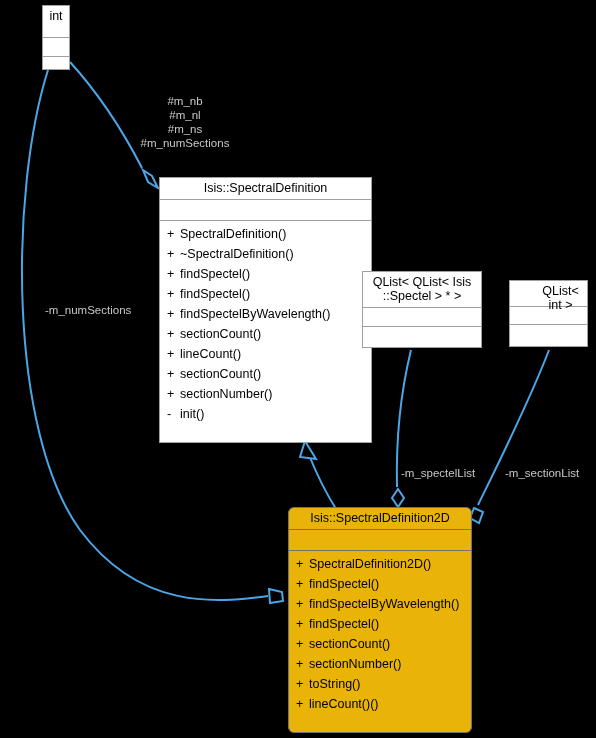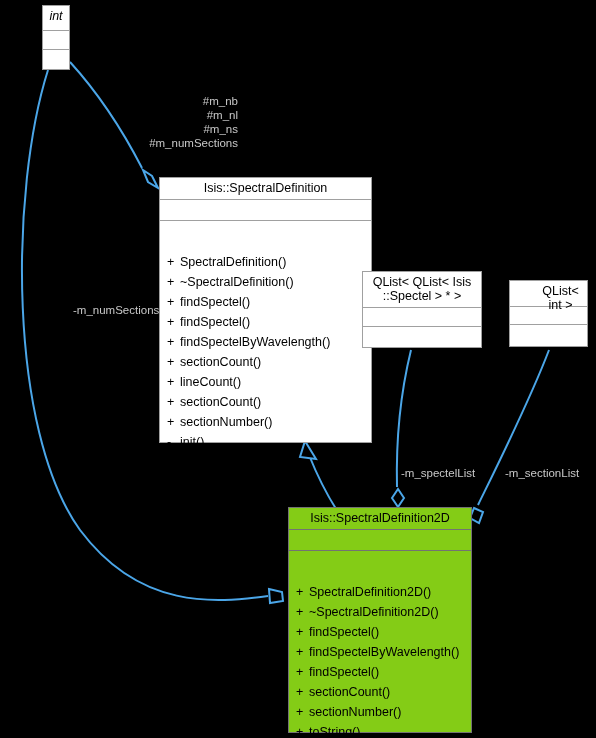--- a/index.html
+++ b/index.html
@@ -41,53 +41,53 @@
     border-bottom: 1px solid #a0a0a0;
     white-space: pre-line;
   }
   .node .attrs {
     box-sizing: border-box;
     border-bottom: 1px solid #a0a0a0;
   }
   .node .methods {
     box-sizing: border-box;
     padding: 3px 0 4px 0;
-    margin-top: 28px;
   }
   .node .row {
     font-size: 12.5px;
     line-height: 20px;
     height: 20px;
     white-space: nowrap;
     padding-left: 7px;
   }
   .node .row .vis {
     display: inline-block;
     width: 13px;
   }
 
   
   .node.focus {
-    background: #84cc16;
+    background: #eab308;
     border-color: #737373;
+    border-radius: 6px;
   }
   .node.focus .title,
   .node.focus .attrs {
     border-bottom-color: #737373;
   }
 
   
   .elabel {
     position: absolute;
     color: #c8c8c8;
     font-size: 11.5px;
     line-height: 14px;
     white-space: pre;
   }
-  .elabel.center { text-align: right; }
+  .elabel.center { text-align: center; }
 </style>
 </head>
 <body>
 
 <div id="canvas">
 
   <svg class="edges" viewBox="0 0 596 738" xmlns="http://www.w3.org/2000/svg">
 
     <path d="M 70,62 C 100,95 125,135 142,168" fill="none" stroke="#4ba6e8" stroke-width="2"></path>
 
@@ -100,21 +100,21 @@
     <polygon points="305,441 316,459 300,457" fill="#000000" stroke="#4ba6e8" stroke-width="2"></polygon>
 
     <path d="M 411,350 C 400,395 396,445 397,487" fill="none" stroke="#4ba6e8" stroke-width="2"></path>
     <polygon points="398,489 404,498 398,507 392,498" fill="#000000" stroke="#4ba6e8" stroke-width="2"></polygon>
 
     <path d="M 549,350 C 530,400 500,460 478,505" fill="none" stroke="#4ba6e8" stroke-width="2"></path>
     <polygon points="474,508 483,512 479,523 470,518" fill="#000000" stroke="#4ba6e8" stroke-width="2"></polygon>
   </svg>
 
   <div class="node" style="left:42px; top:5px; width:28px; height:65px;">
-    <div class="title" style="height:25px;font-style:italic;">int</div>
+    <div class="title" style="height:32px;">int</div>
     <div class="attrs" style="height:19px;"></div>
     <div class="methods" style="height:19px; padding:0;"></div>
   </div>
 
   <div class="node" style="left:159px; top:177px; width:213px; height:266px;">
     <div class="title">Isis::SpectralDefinition</div>
     <div class="attrs" style="height:21px;"></div>
     <div class="methods">
       <div class="row"><span class="vis">+</span><span>SpectralDefinition()</span></div>
       <div class="row"><span class="vis">+</span><span>~SpectralDefinition()</span></div>
@@ -140,35 +140,34 @@
     <div class="title" style="height:26px;padding-left:28px;">QList&lt; int &gt;</div>
     <div class="attrs" style="height:18px;"></div>
     <div class="methods" style="height:21px; padding:0;"></div>
   </div>
 
   <div class="node focus" style="left:288px; top:507px; width:184px; height:226px;">
     <div class="title">Isis::SpectralDefinition2D</div>
     <div class="attrs" style="height:21px;"></div>
     <div class="methods">
       <div class="row"><span class="vis">+</span><span>SpectralDefinition2D()</span></div>
-      <div class="row"><span class="vis">+</span><span>~SpectralDefinition2D()</span></div>
       <div class="row"><span class="vis">+</span><span>findSpectel()</span></div>
       <div class="row"><span class="vis">+</span><span>findSpectelByWavelength()</span></div>
       <div class="row"><span class="vis">+</span><span>findSpectel()</span></div>
       <div class="row"><span class="vis">+</span><span>sectionCount()</span></div>
       <div class="row"><span class="vis">+</span><span>sectionNumber()</span></div>
       <div class="row"><span class="vis">+</span><span>toString()</span></div>
       <div class="row"><span class="vis">+</span><span>lineCount()()</span></div>
     </div>
   </div>
 
   <div class="elabel center" style="left:132px; top:94px; width:106px;">#m_nb
 #m_nl
 #m_ns
 #m_numSections</div>
 
-  <div class="elabel" style="left:45px; top:303px;margin-left:28px;">-m_numSections</div>
+  <div class="elabel" style="left:45px; top:303px;">-m_numSections</div>
 
   <div class="elabel" style="left:401px; top:466px;">-m_spectelList</div>
 
   <div class="elabel" style="left:505px; top:466px;">-m_sectionList</div>
 
 </div>
 
 </body></html>

